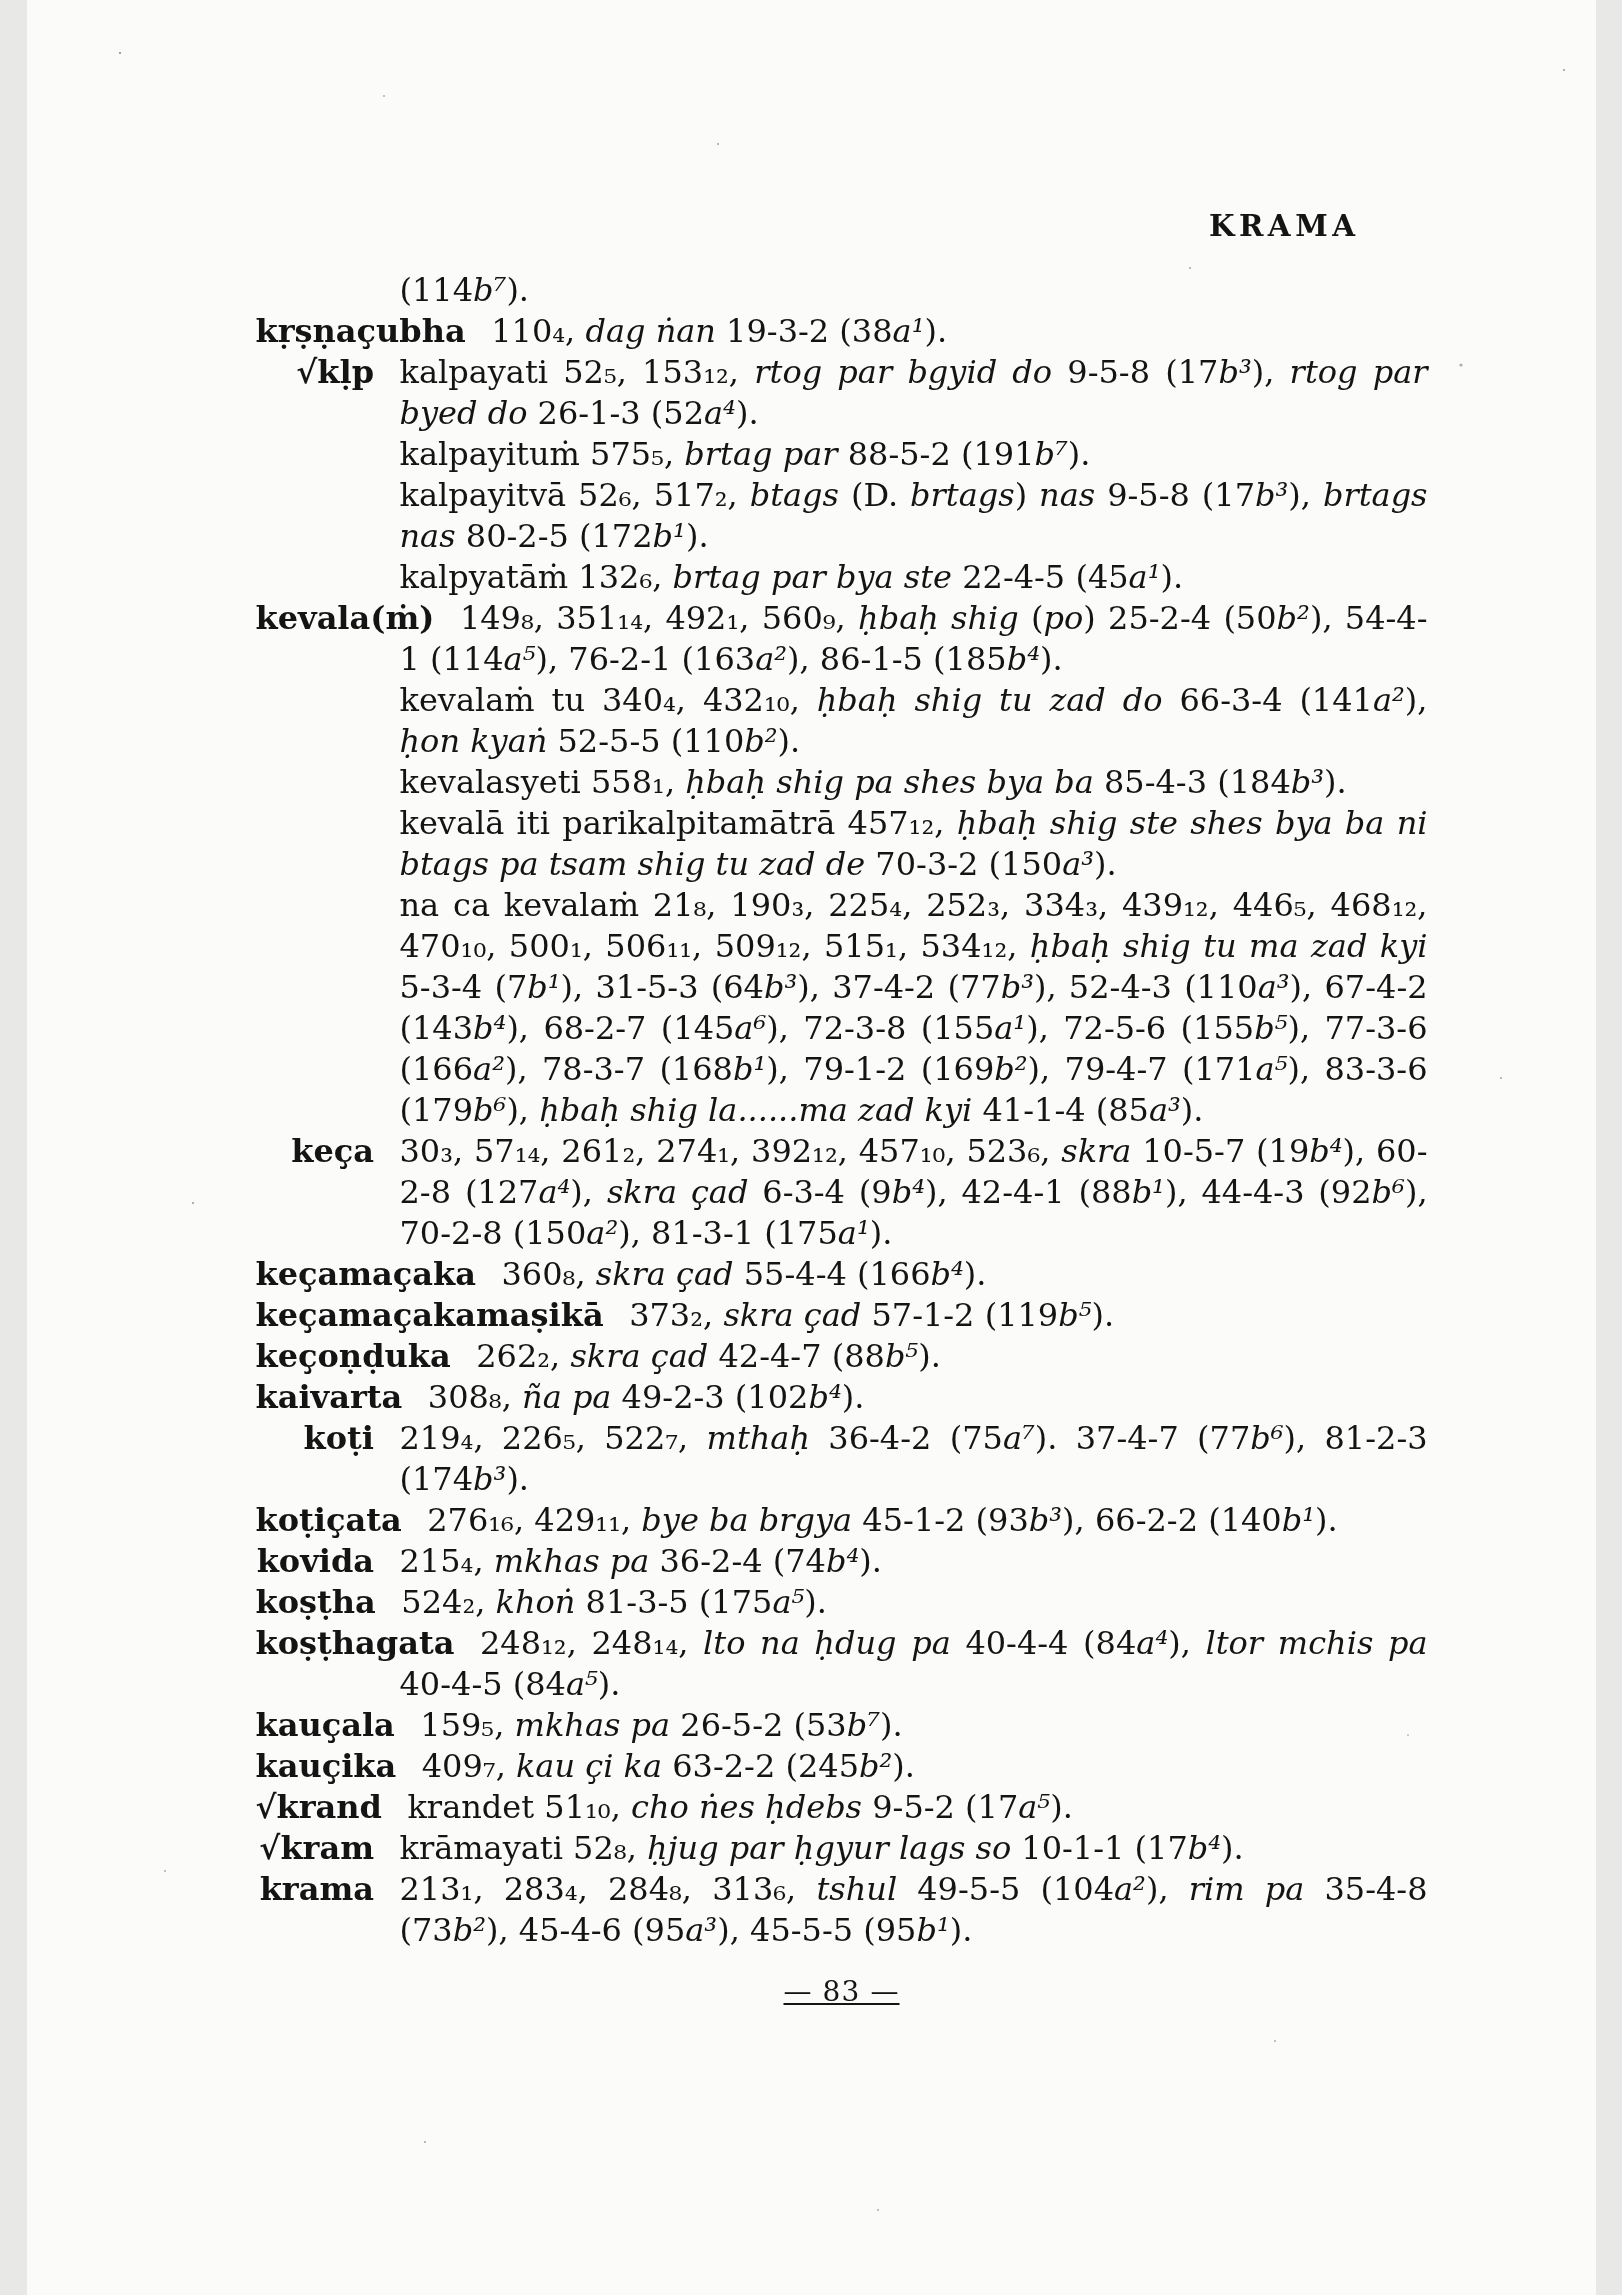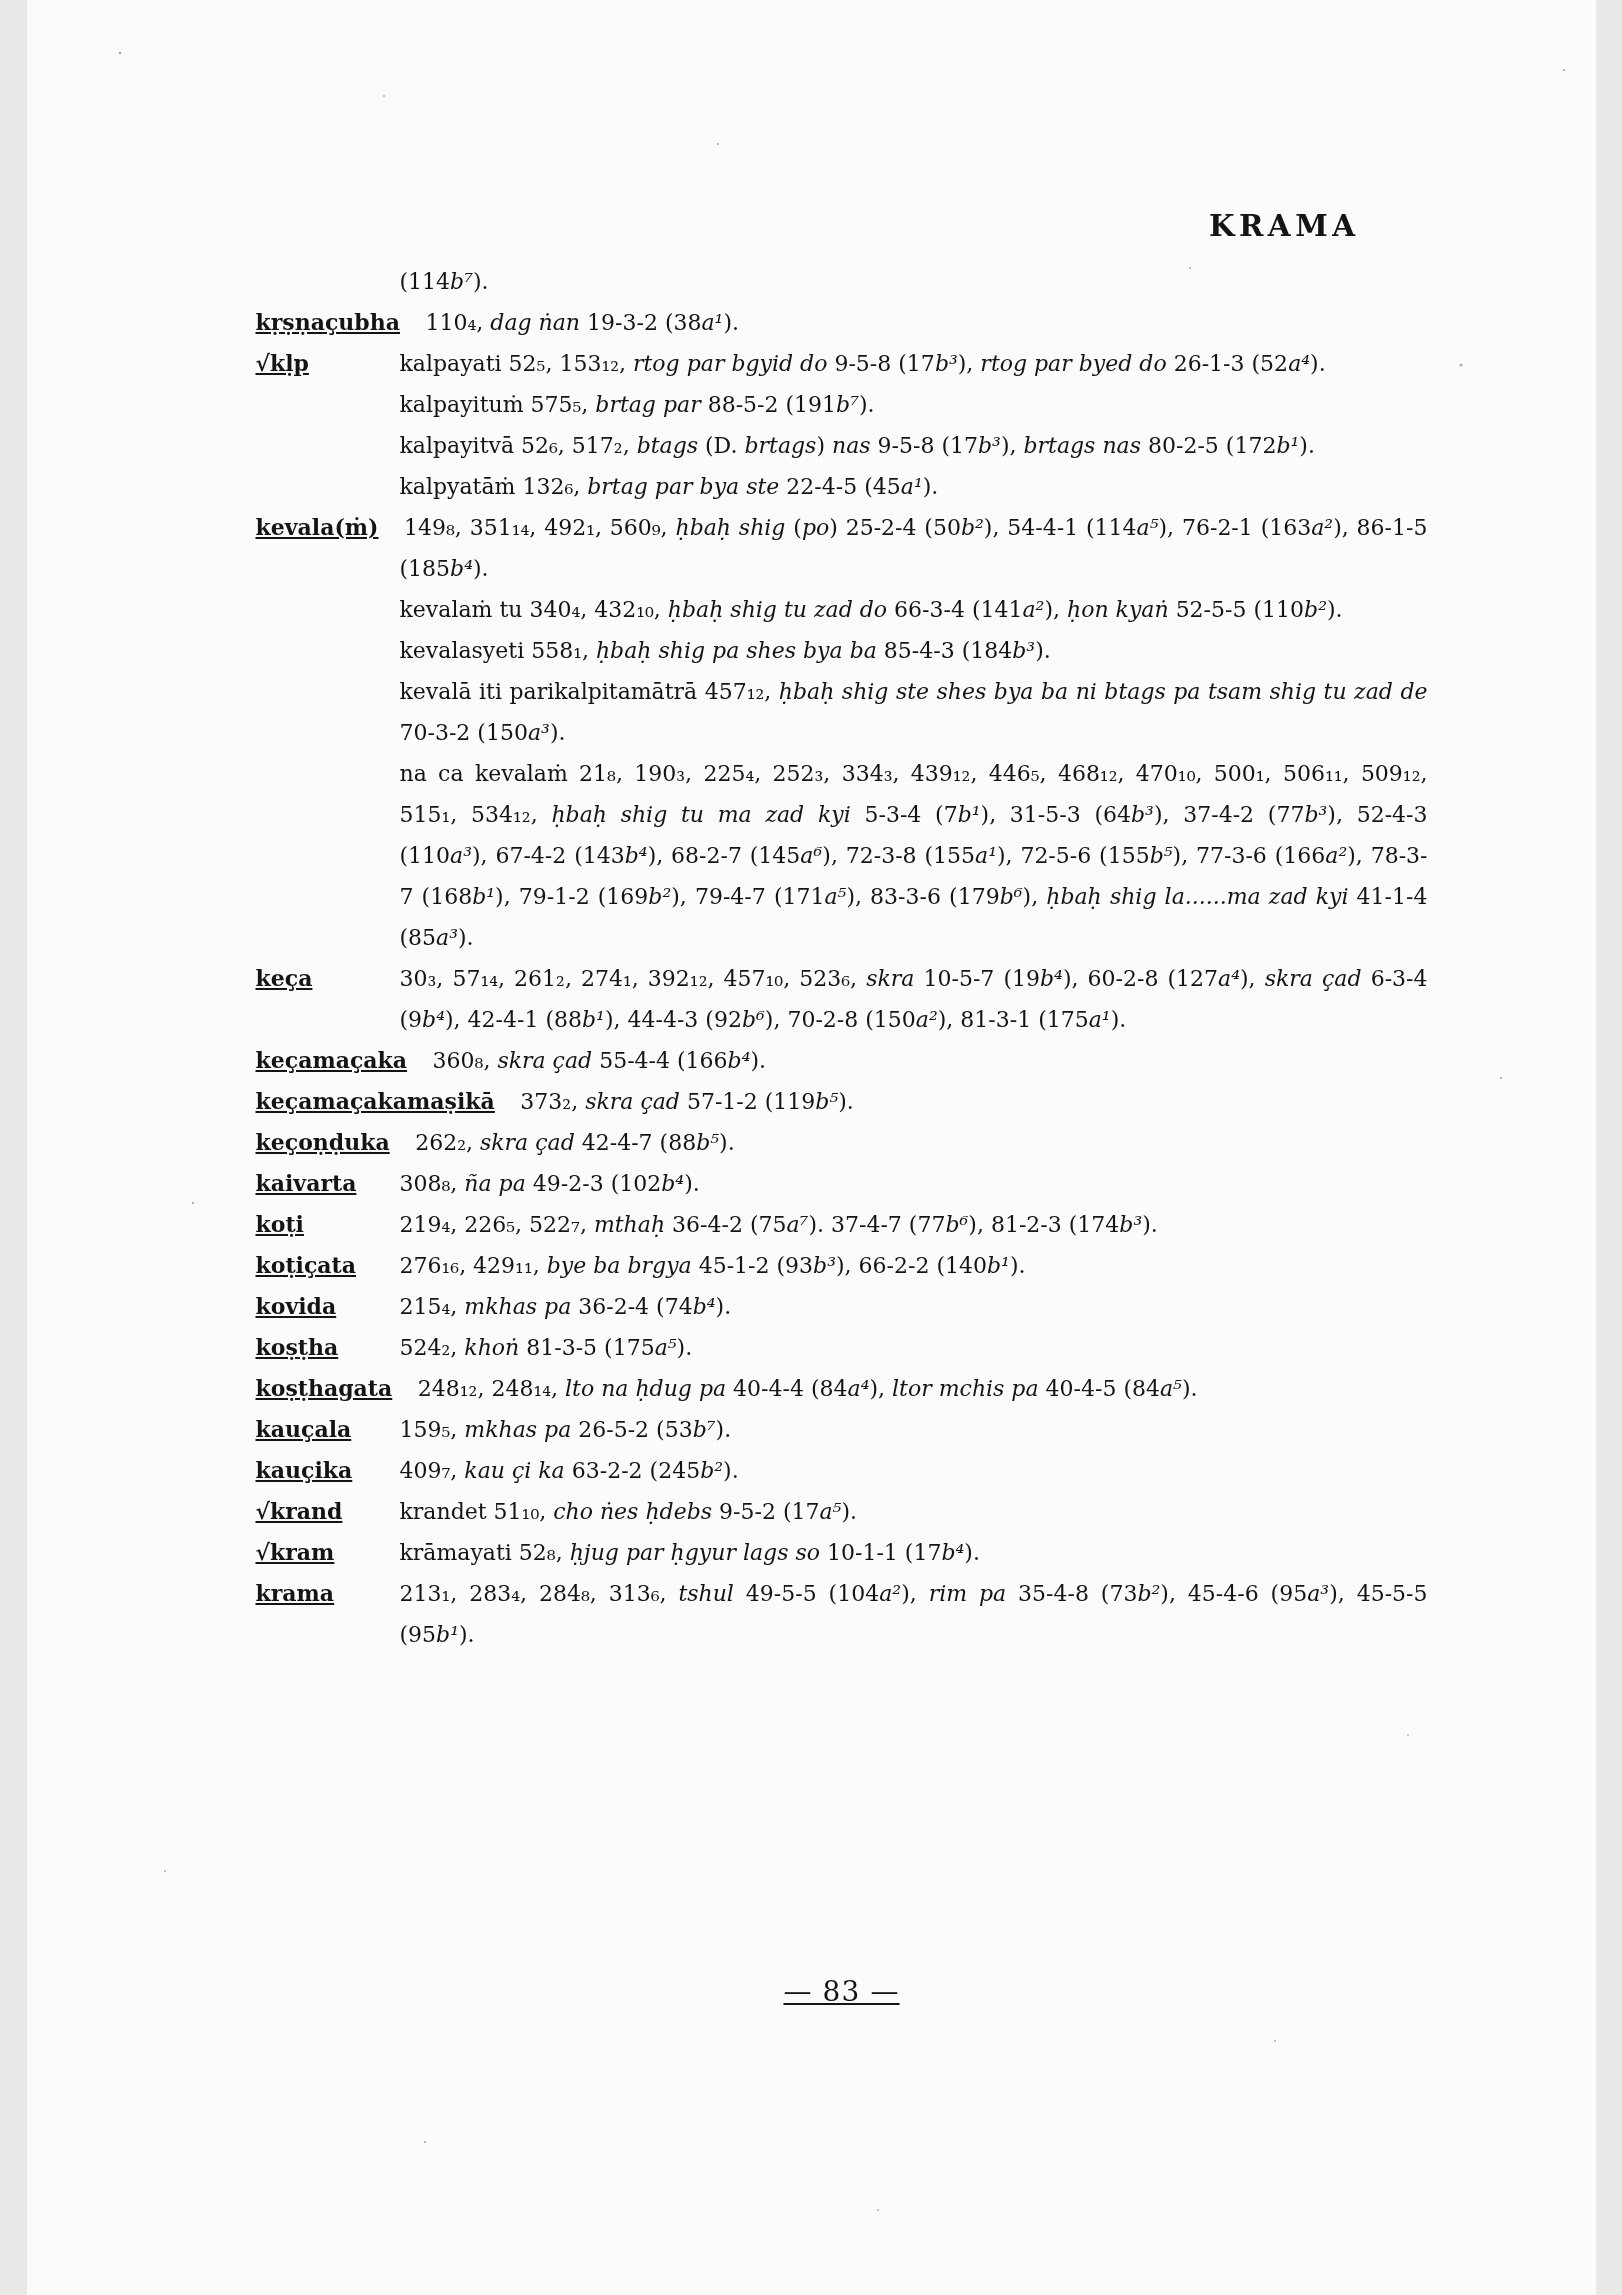--- a/index.html
+++ b/index.html
@@ -21,40 +21,39 @@
     box-sizing: border-box;
     padding-right: 68px;
     text-align: right;
     font-size: 29.4px;
     font-weight: bold;
     letter-spacing: 4.5px;
     white-space: nowrap;
   }
   .entries {
     position: absolute;
-    top: 261px;
+    top: 270px;
     left: 229px;
     width: 1172px;
-    font-size: 22px;
+    font-size: 32px;
     line-height: 41px;
   }
   .entry {
     text-align: justify;
     padding-left: 144px;
   }
   .hw {
     display: inline-block;
     box-sizing: border-box;
     min-width: 144px;
     margin-left: -144px;
     padding-right: 25.5px;
     font-weight: bold;
     white-space: nowrap;
-    text-align: left;
-    text-decoration: underline;
+    text-align: right;
   }
   .it { font-style: italic; }
   .ro { font-style: normal; }
   .page-number {
     position: absolute;
     top: 1975px;
     left: 229px;
     width: 1172px;
     text-align: center;
     font-size: 28px;

